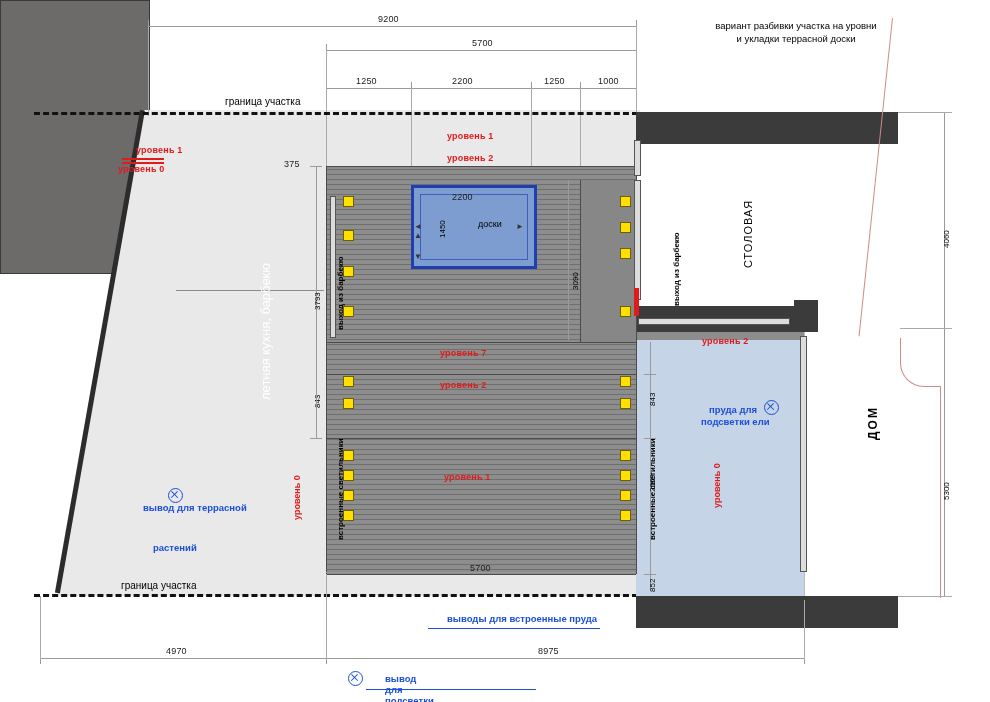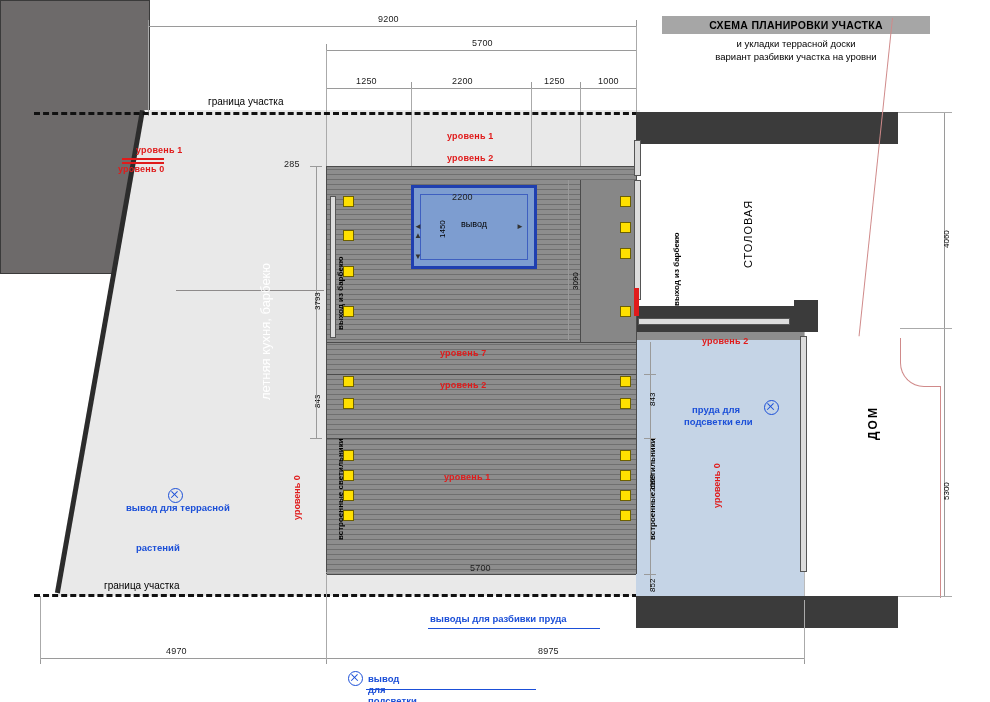--- a/index.html
+++ b/index.html
@@ -31,21 +31,21 @@
   .ox:before,.ox:after{content:"";position:absolute;left:1px;top:5px;width:9px;height:1.4px;background:#1b4fd8;}
   .ox:before{transform:rotate(45deg);}
   .ox:after{transform:rotate(-45deg);}
   
   #titleblock{left:662px;top:16px;width:268px;}
   #title-bar{background:#a6a6a6;text-align:center;font-size:10.5px;font-weight:bold;padding:3px 0;letter-spacing:.3px;}
   #title-sub{text-align:center;font-size:9.5px;line-height:13px;padding-top:3px;}
   
   .dash{position:absolute;height:0;border-top:3px dashed #111;}
   
-  .lbl{position:absolute;font-size:9.5px;}
+  .lbl{position:absolute;font-size:9.5px;margin-left:17px;}
   .vlbl{position:absolute;font-size:8px;white-space:nowrap;transform-origin:0 0;transform:rotate(-90deg);}
   .vlbl.b{font-weight:bold;}
   .vlbl.big{font-size:12px;font-weight:bold;}
   .tick{position:absolute;width:1px;background:#9a9a9a;}
   .tickh{position:absolute;height:1px;background:#9a9a9a;}
   .arrow{position:absolute;font-size:8px;color:#333;}
   .redline{position:absolute;background:#e01b1b;}
   .pipe{position:absolute;background:#dcdcdc;border:1px solid #555;}
   #legend{left:348px;top:670px;font-size:9.5px;}
 </style>
@@ -82,24 +82,23 @@
   <div class="dimtxt" style="left:598px;top:76px;">1000</div>
 
   <div class="dimline v1px thin" style="left:148px;top:26px;height:90px;"></div>
   <div class="dimline v1px thin" style="left:326px;top:50px;height:540px;"></div>
   <div class="dimline v1px thin" style="left:411px;top:88px;height:110px;"></div>
   <div class="dimline v1px thin" style="left:531px;top:88px;height:110px;"></div>
   <div class="dimline v1px thin" style="left:580px;top:88px;height:100px;"></div>
   <div class="dimline v1px thin" style="left:636px;top:26px;height:600px;"></div>
 
   <div class="abs" id="titleblock">
-    <div id="title-bar">СХЕМА ПЛАНИРОВКИ УЧАСТКА</div>
     <div id="title-sub">
+      <div>вариант разбивки участка на уровни</div>
       <div>и укладки террасной доски</div>
-      <div>вариант разбивки участка на уровни</div>
     </div>
   </div>
 
   <div class="dash" style="left:34px;top:112px;width:604px;"></div>
   <div class="lbl" style="left:208px;top:96px;font-size:10px;">граница участка</div>
 
   <div class="dash" style="left:34px;top:594px;width:604px;"></div>
   <div class="lbl" style="left:104px;top:580px;font-size:10px;">граница участка</div>
 
   <div class="bld" style="left:636px;top:112px;width:262px;height:32px;"></div>
@@ -223,21 +222,21 @@
   <div class="abs" style="left:326px;top:574px;width:310px;height:1px;background:#4b4b4b;"></div>
   <div class="abs" style="left:326px;top:166px;width:1px;height:408px;background:#4b4b4b;"></div>
   <div class="abs" style="left:636px;top:166px;width:1px;height:408px;background:#4b4b4b;"></div>
   <div class="abs" style="left:580px;top:180px;width:1px;height:162px;background:#4b4b4b;"></div>
 
   <div class="abs" id="pond">
     <div id="pond-inner"></div>
   </div>
   <div class="dimtxt" style="left:452px;top:192px;">2200</div>
   <div class="vlbl" style="left:438px;top:238px;font-size:8px;">1450</div>
-  <div class="lbl" style="left:461px;top:219px;font-size:9px;">вывод</div>
+  <div class="lbl" style="left:461px;top:219px;font-size:9px;">доски</div>
   <div class="arrow" style="left:414px;top:222px;">◄</div>
   <div class="arrow" style="left:516px;top:222px;">►</div>
   <div class="arrow" style="left:414px;top:231px;">▲</div>
   <div class="arrow" style="left:414px;top:252px;">▼</div>
 
   <div class="redline" style="left:122px;top:158px;width:42px;height:1.5px;"></div>
   <div class="dimtxt red" style="left:136px;top:145px;">уровень 1</div>
   <div class="redline" style="left:122px;top:162px;width:42px;height:1.5px;"></div>
   <div class="dimtxt red" style="left:118px;top:164px;">уровень 0</div>
 
@@ -287,33 +286,33 @@
 
   <div class="ox" style="left:168px;top:488px;"></div>
   <div class="lbl blue" style="left:126px;top:502px;">вывод для террасной</div>
   <div class="lbl blue" style="left:136px;top:542px;">растений</div>
 
   <div class="ox" style="left:764px;top:400px;"></div>
   <div class="lbl blue" style="left:692px;top:404px;">пруда для</div>
   <div class="lbl blue" style="left:684px;top:416px;">подсветки ели</div>
 
   <div class="abs" style="left:428px;top:628px;width:172px;height:1px;background:#1b4fd8;"></div>
-  <div class="lbl blue" style="left:430px;top:613px;">выводы  для разбивки пруда</div>
+  <div class="lbl blue" style="left:430px;top:613px;">выводы  для встроенные пруда</div>
 
   <div class="abs" id="legend">
     <div class="ox" style="left:0px;top:1px;"></div>
     <div class="lbl blue" style="left:20px;top:3px;">вывод для подсветки уровней</div>
     <div class="abs" style="left:18px;top:19px;width:170px;height:1px;background:#1b4fd8;"></div>
   </div>
 
   <div class="dimline v1px" style="left:316px;top:166px;height:272px;"></div>
   <div class="tickh" style="left:310px;top:166px;width:12px;"></div>
   <div class="tickh" style="left:310px;top:438px;width:12px;"></div>
   <div class="vlbl" style="left:313px;top:310px;">3793</div>
-  <div class="dimtxt" style="left:284px;top:159px;">285</div>
+  <div class="dimtxt" style="left:284px;top:159px;">375</div>
   <div class="vlbl" style="left:313px;top:408px;">843</div>
   <div class="dimline v1px" style="left:316px;top:374px;height:64px;"></div>
 
   <div class="vlbl" style="left:571px;top:290px;">3090</div>
   <div class="dimline v1px" style="left:568px;top:180px;height:160px;"></div>
 
   <div class="dimline v1px" style="left:650px;top:342px;height:248px;"></div>
   <div class="tickh" style="left:644px;top:374px;width:12px;"></div>
   <div class="tickh" style="left:644px;top:438px;width:12px;"></div>
   <div class="tickh" style="left:644px;top:574px;width:12px;"></div>

